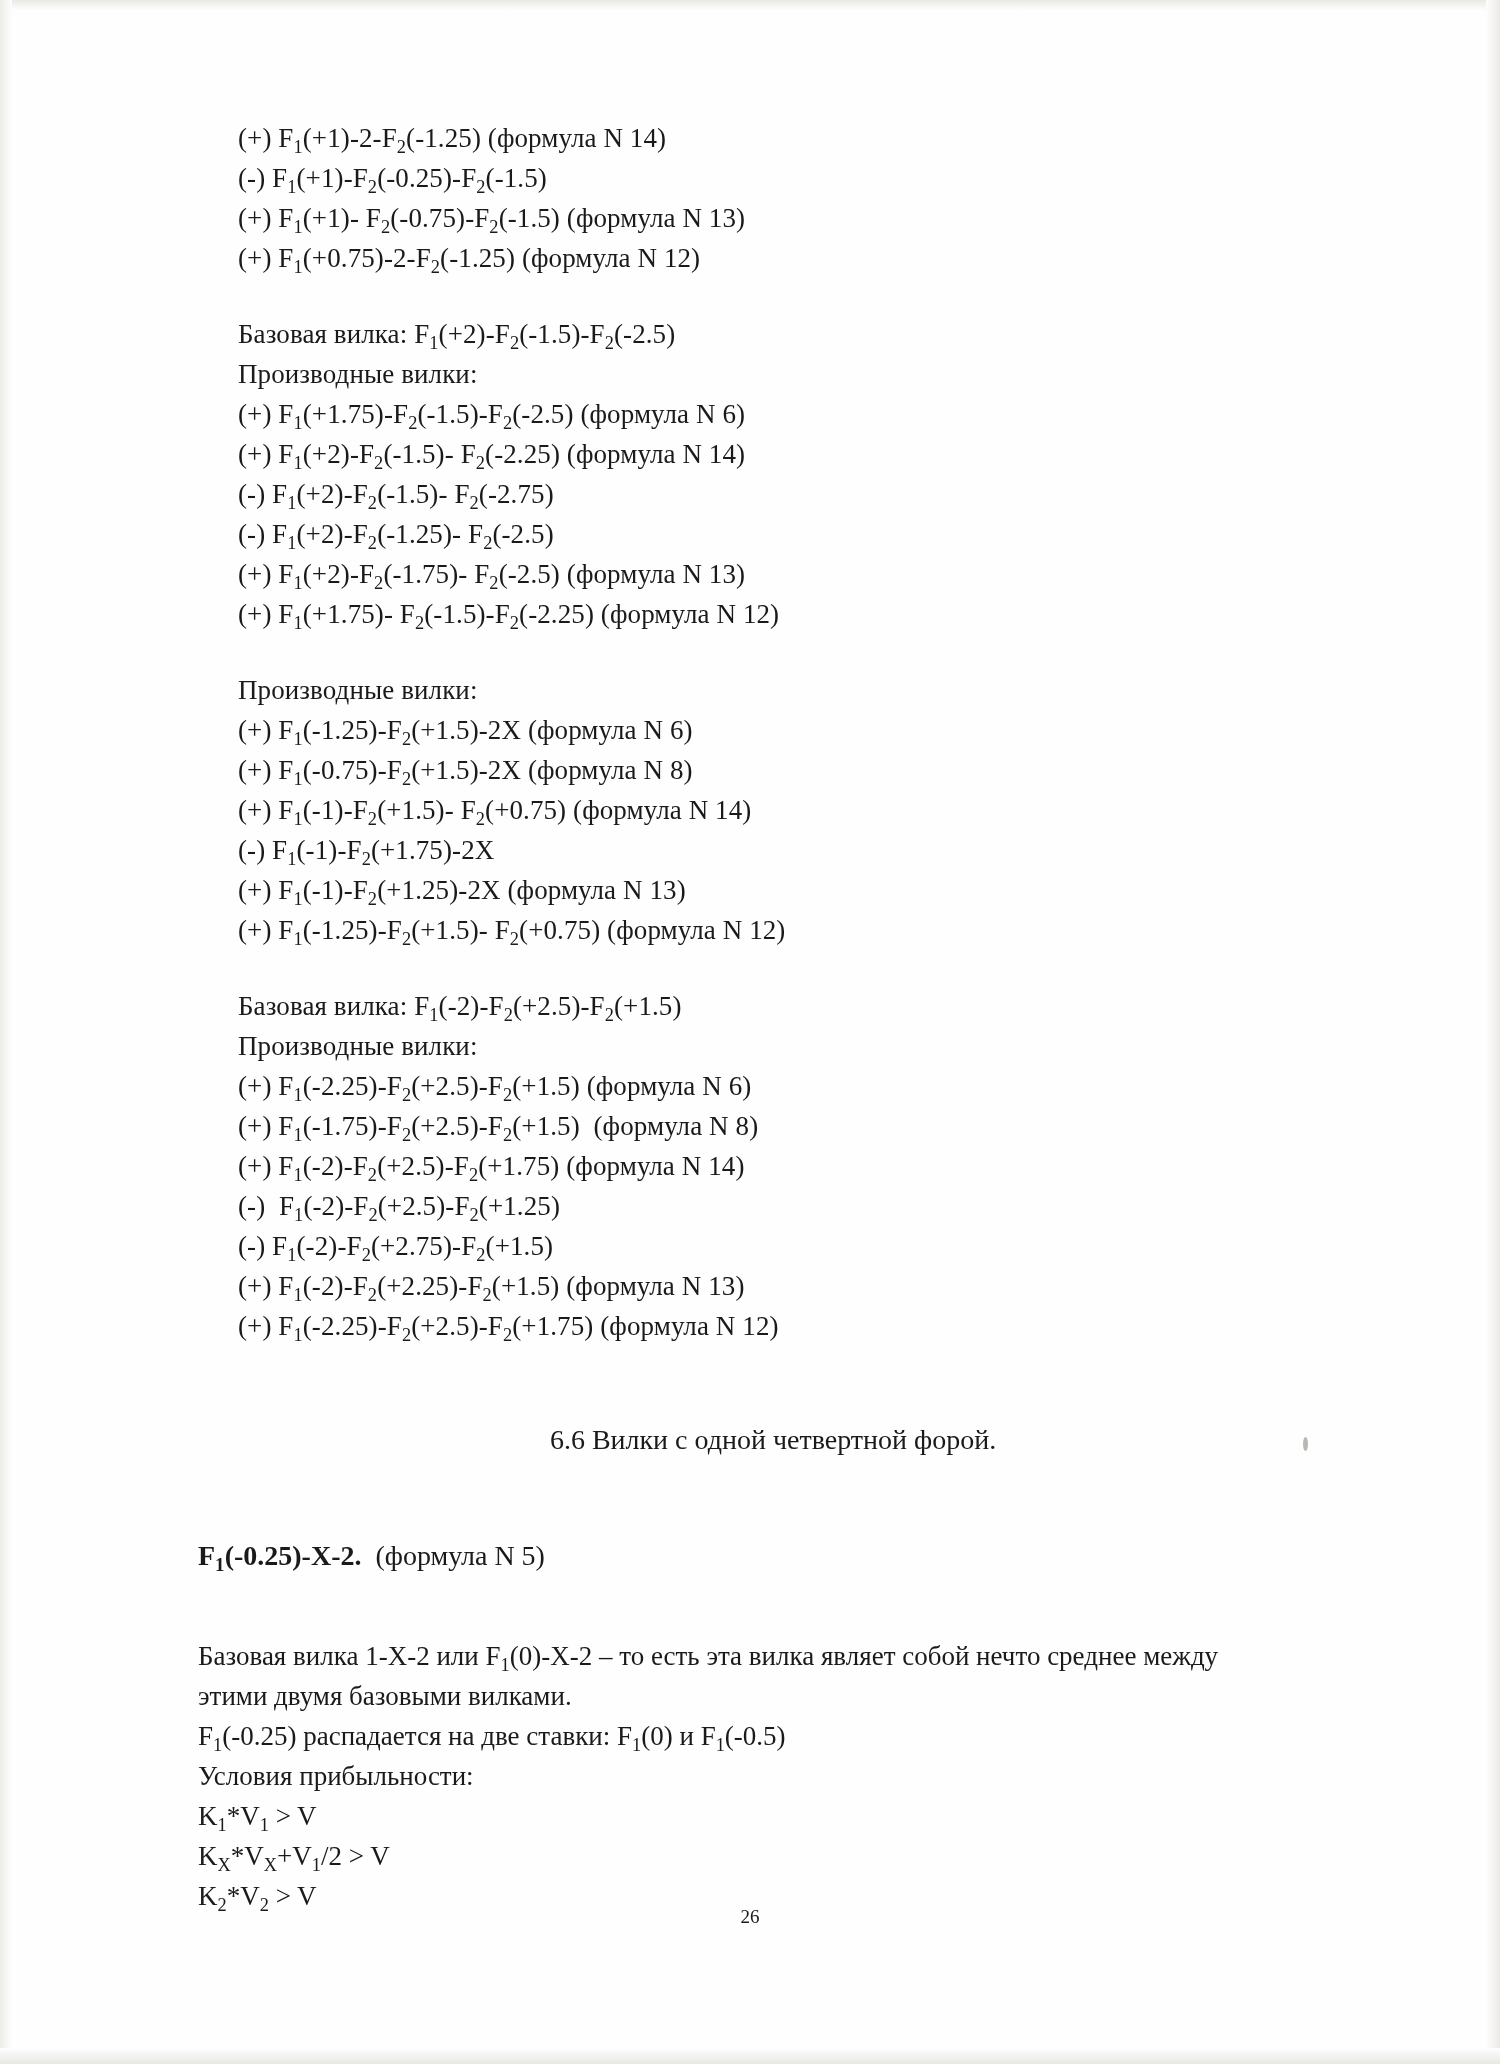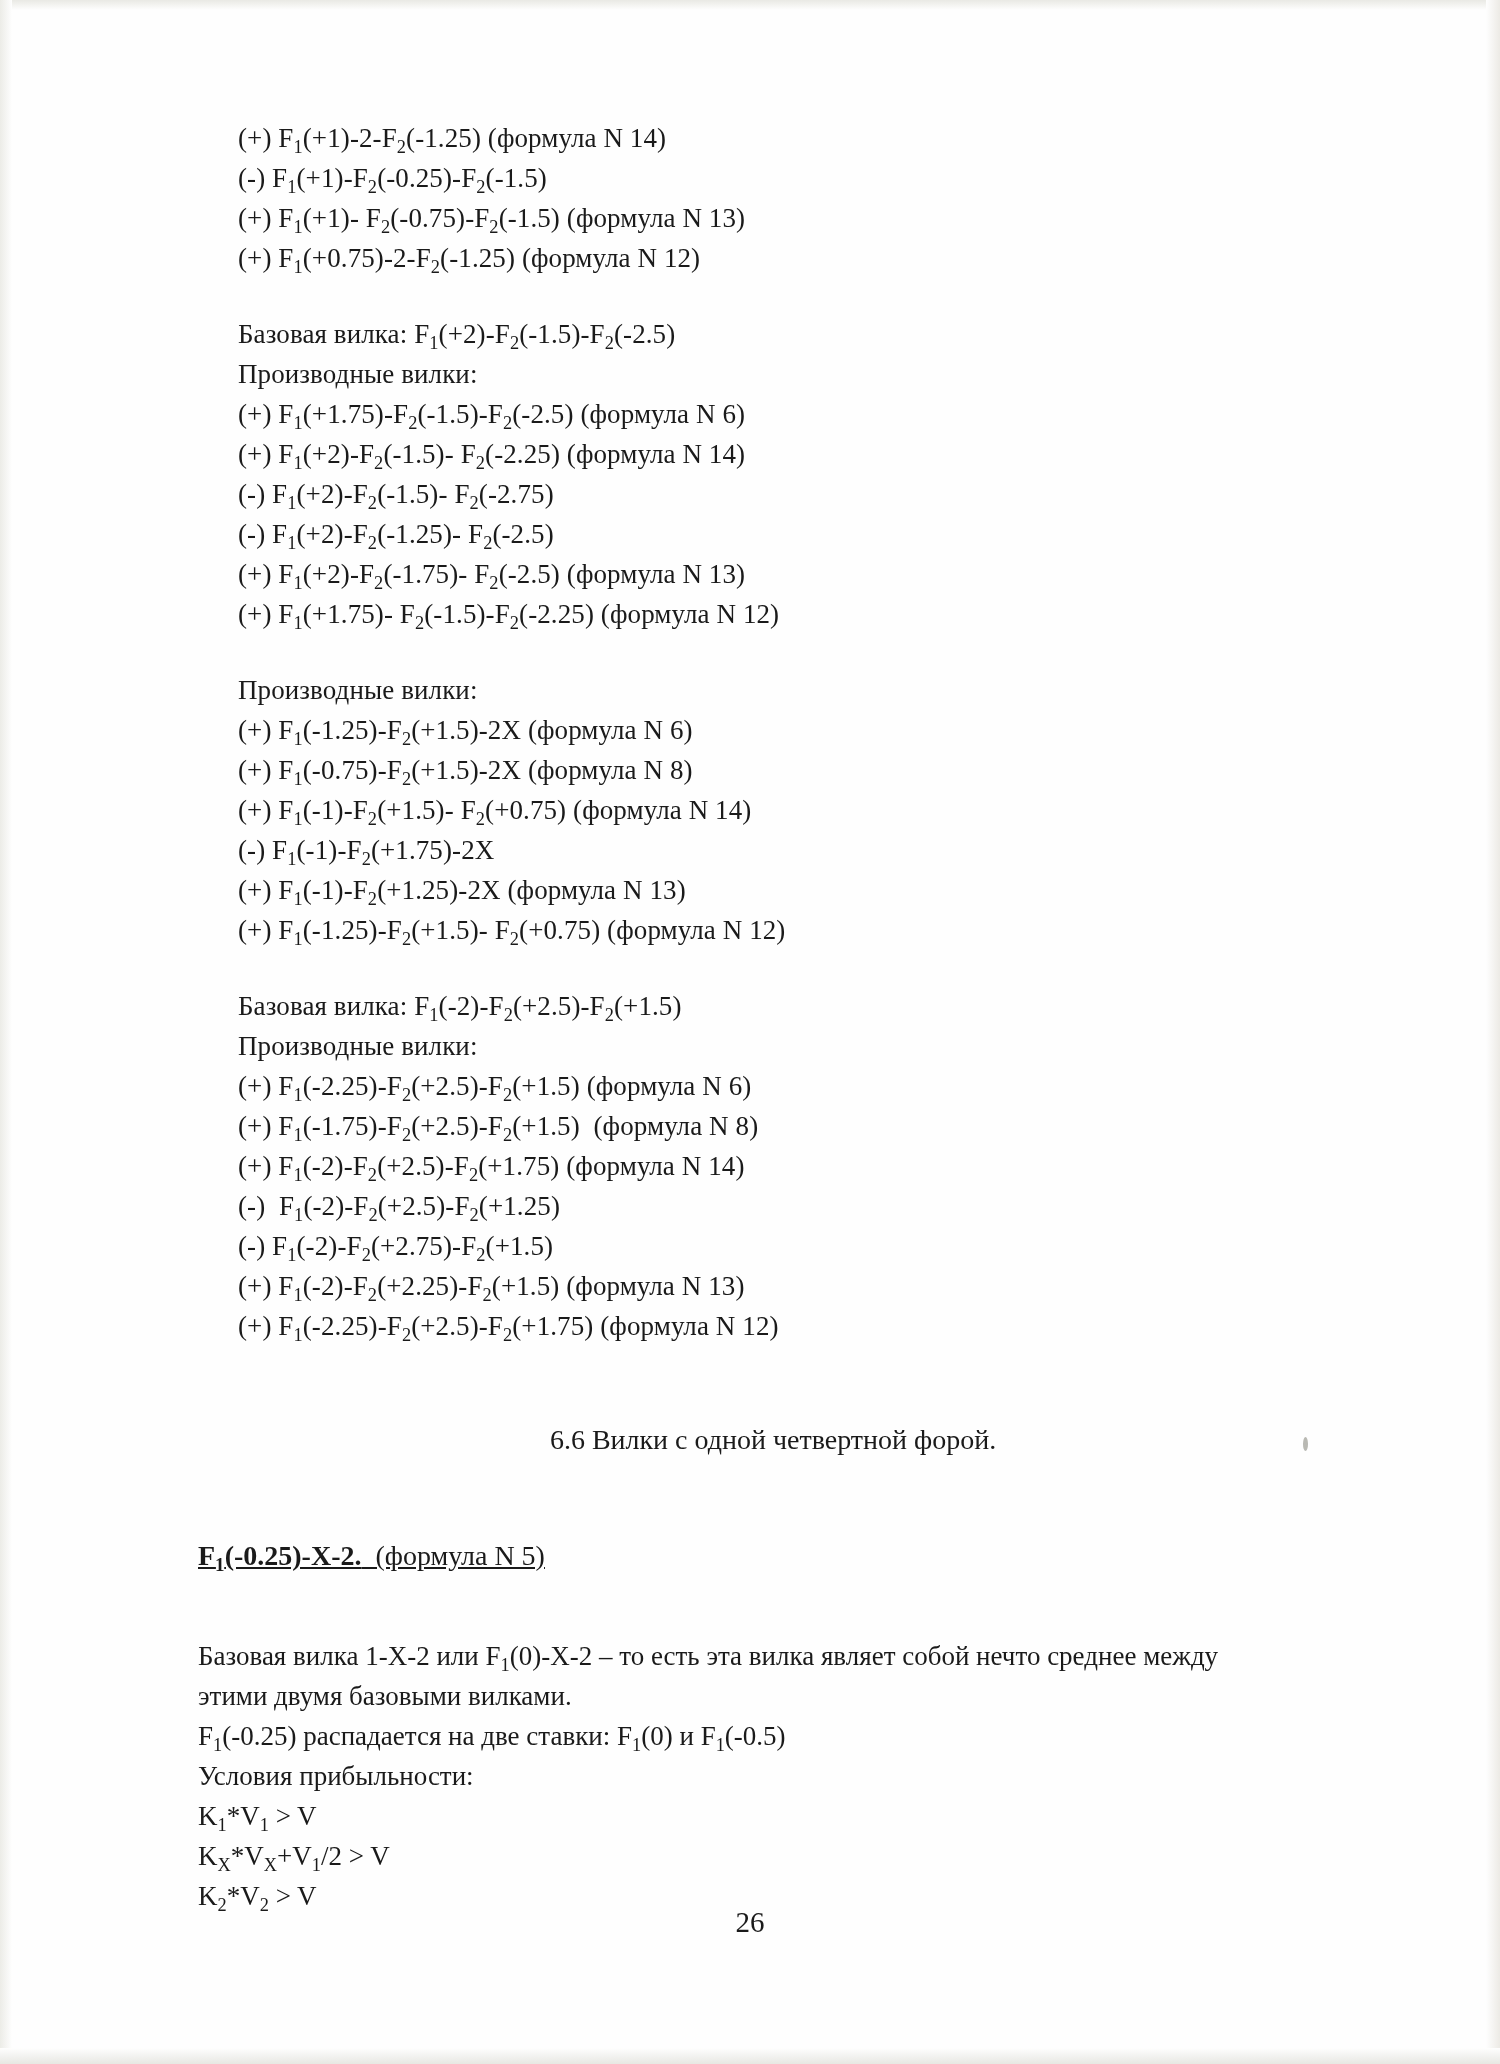--- a/index.html
+++ b/index.html
@@ -71,39 +71,38 @@
     text-align: center;
     font-size: 28px;
     font-weight: normal;
     line-height: 40px;
     margin-top: 74px;
   }
   .formula-heading {
     font-size: 28px;
     line-height: 40px;
     margin-top: 76px;
-    text-decoration: underline;
   }
   .formula-heading .bold {
     font-weight: bold;
   }
   .para {
     font-size: 27px;
     line-height: 40px;
   }
   .block-after-heading {
     margin-top: 60px;
   }
   .page-number {
     position: absolute;
     left: 0;
     right: 0;
     top: 1906px;
     text-align: center;
-    font-size: 29px;
+    font-size: 19px;
   }
   sub {
     font-size: 68%;
     line-height: 0;
     vertical-align: baseline;
     position: relative;
     top: 0.32em;
   }
 </style>
 </head>

